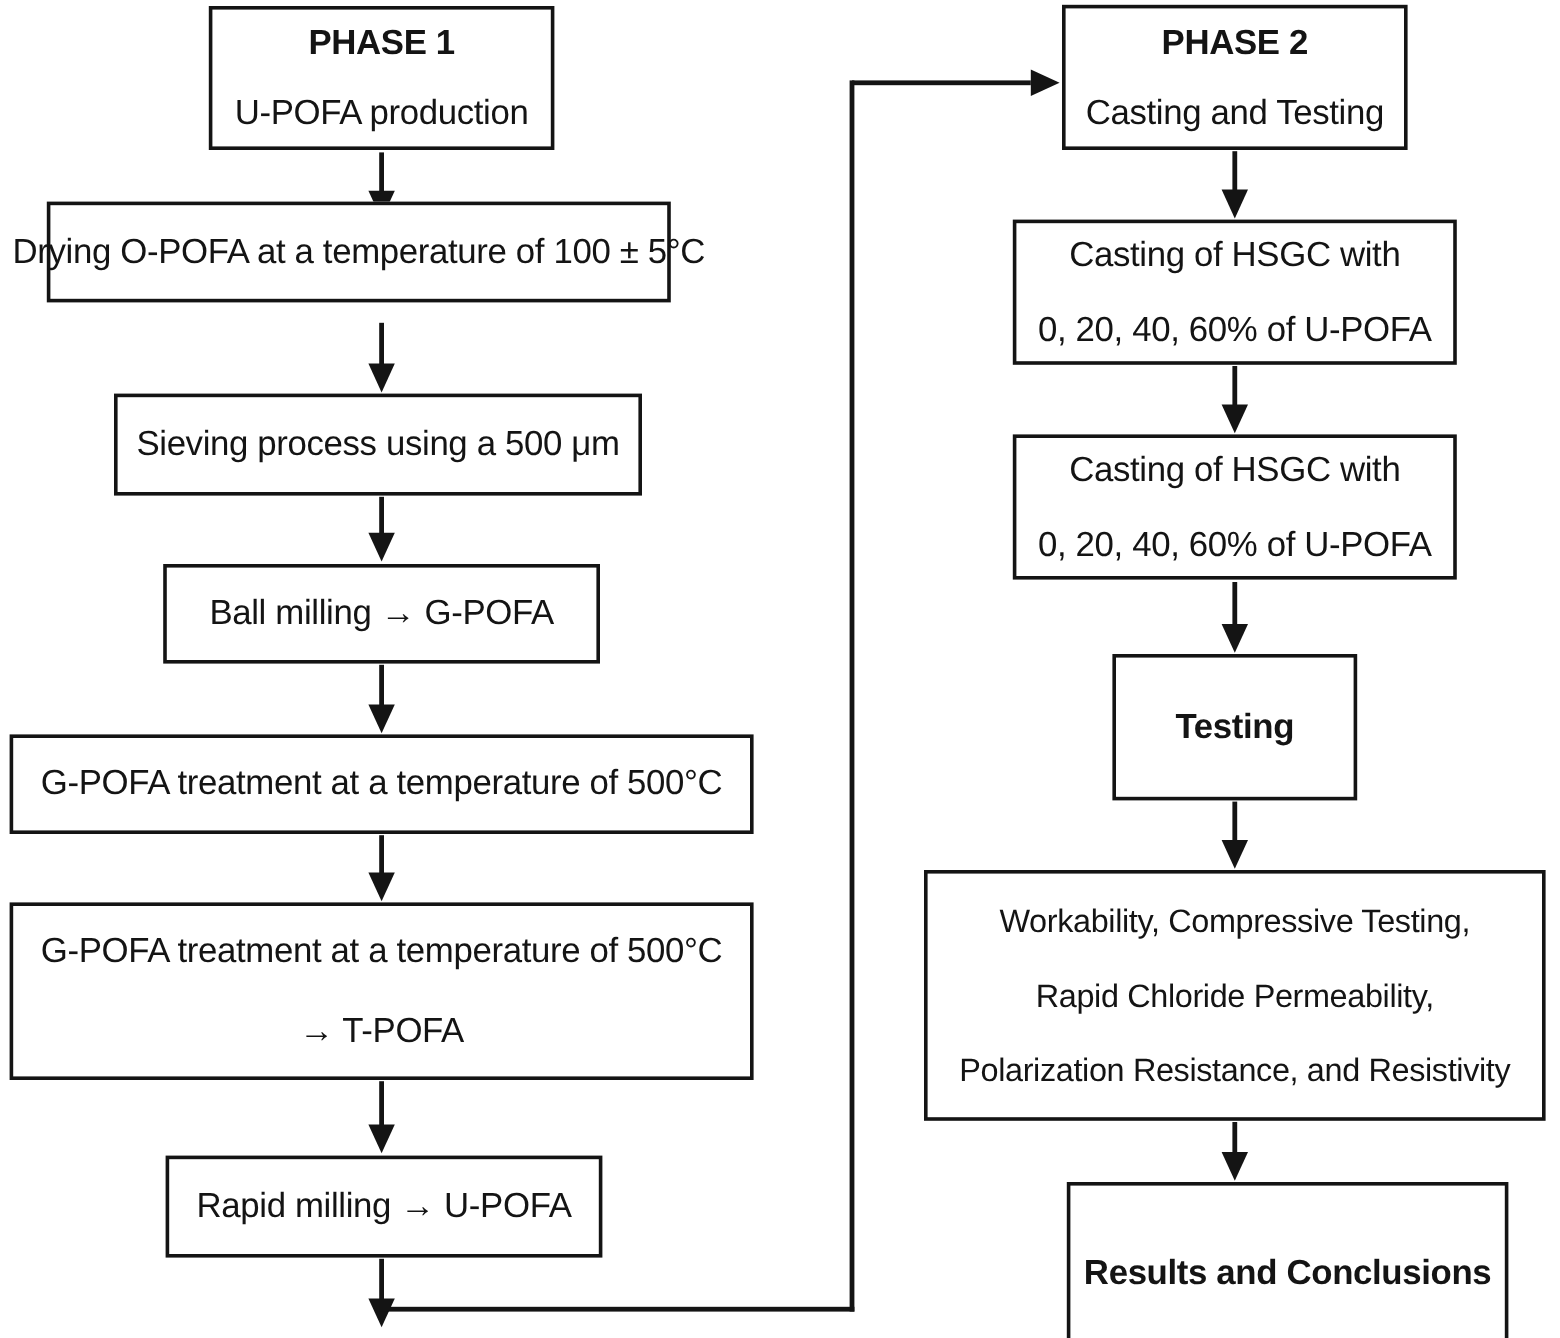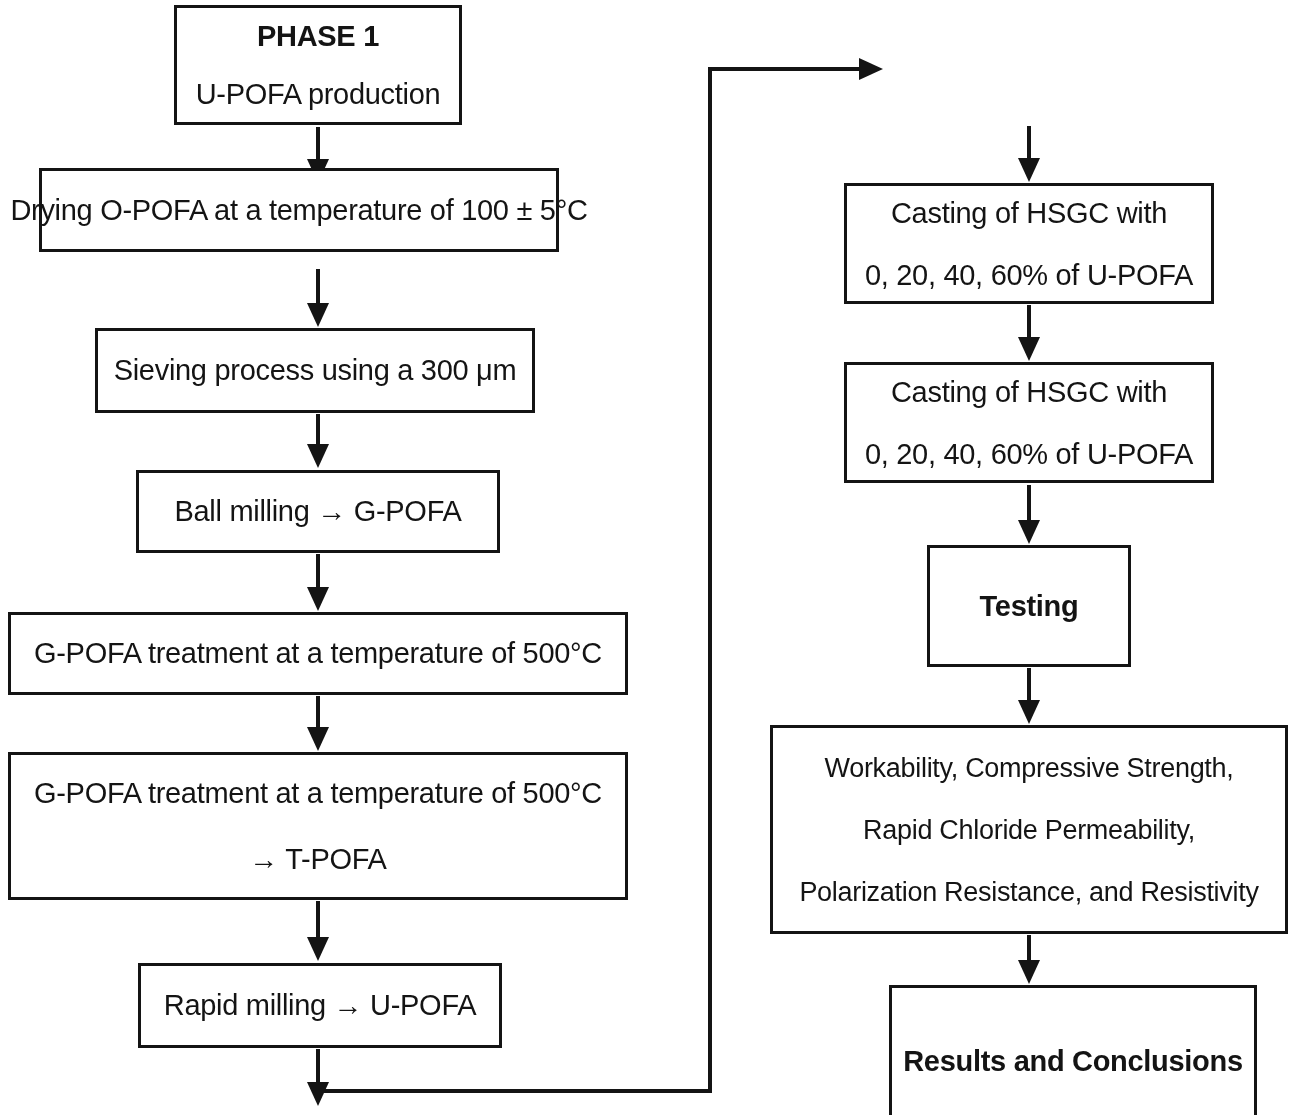--- a/index.html
+++ b/index.html
@@ -57,21 +57,21 @@
 
   <div class="arrow-down" style="left:307px; top:127px; height:56px;"></div>
 
   <div class="box" style="left:5px; top:168px; width:520px; height:84px;margin-left:34px;">
     <span class="line">Drying O-POFA at a temperature of 100 ± 5°C</span>
   </div>
 
   <div class="arrow-down" style="left:307px; top:269px; height:58px;"></div>
 
   <div class="box" style="left:95px; top:328px; width:440px; height:85px;">
-    <span class="line">Sieving process using a 300 μm</span>
+    <span class="line">Sieving process using a 500 μm</span>
   </div>
 
   <div class="arrow-down" style="left:307px; top:414px; height:54px;"></div>
 
   <div class="box" style="left:136px; top:470px; width:364px; height:83px;justify-content:center;">
     <span class="line">Ball milling → G-POFA</span>
   </div>
 
   <div class="arrow-down" style="left:307px; top:554px; height:57px;"></div>
 
@@ -92,20 +92,24 @@
     <span class="line">Rapid milling → U-POFA</span>
   </div>
 
   <div class="arrow-down" style="left:307px; top:1049px; height:57px;"></div>
 
   <div class="seg" style="left:316px; top:1089px; width:396px; height:4px;"></div>
   <div class="seg" style="left:708px; top:67px; width:4px; height:1026px;"></div>
   <div class="seg" style="left:710px; top:67px; width:149px; height:4px;"></div>
   <div class="head-right" style="left:859px; top:58px;"></div>
 
+  <div class="box lh58" style="left:885px; top:4px; width:288px; height:121px;">
+    <span class="line bold">PHASE 2</span>
+    <span class="line">Casting and Testing</span>
+  </div>
 
   <div class="arrow-down" style="left:1018px; top:126px; height:56px;"></div>
 
   <div class="box lh62" style="left:844px; top:183px; width:370px; height:121px;">
     <span class="line">Casting of HSGC with</span>
     <span class="line">0, 20, 40, 60% of U-POFA</span>
   </div>
 
   <div class="arrow-down" style="left:1018px; top:305px; height:56px;"></div>
 
@@ -116,21 +120,21 @@
 
   <div class="arrow-down" style="left:1018px; top:485px; height:59px;"></div>
 
   <div class="box" style="left:927px; top:545px; width:204px; height:122px;">
     <span class="line bold">Testing</span>
   </div>
 
   <div class="arrow-down" style="left:1018px; top:668px; height:56px;"></div>
 
   <div class="box lh62 tests" style="left:770px; top:725px; width:518px; height:209px;">
-    <span class="line">Workability, Compressive Strength,</span>
+    <span class="line">Workability, Compressive Testing,</span>
     <span class="line">Rapid Chloride Permeability,</span>
     <span class="line">Polarization Resistance, and Resistivity</span>
   </div>
 
   <div class="arrow-down" style="left:1018px; top:935px; height:49px;"></div>
 
   <div class="box" style="left:845px; top:985px; width:368px; height:153px;margin-left:44px;">
     <span class="line bold">Results and Conclusions</span>
   </div>
 

